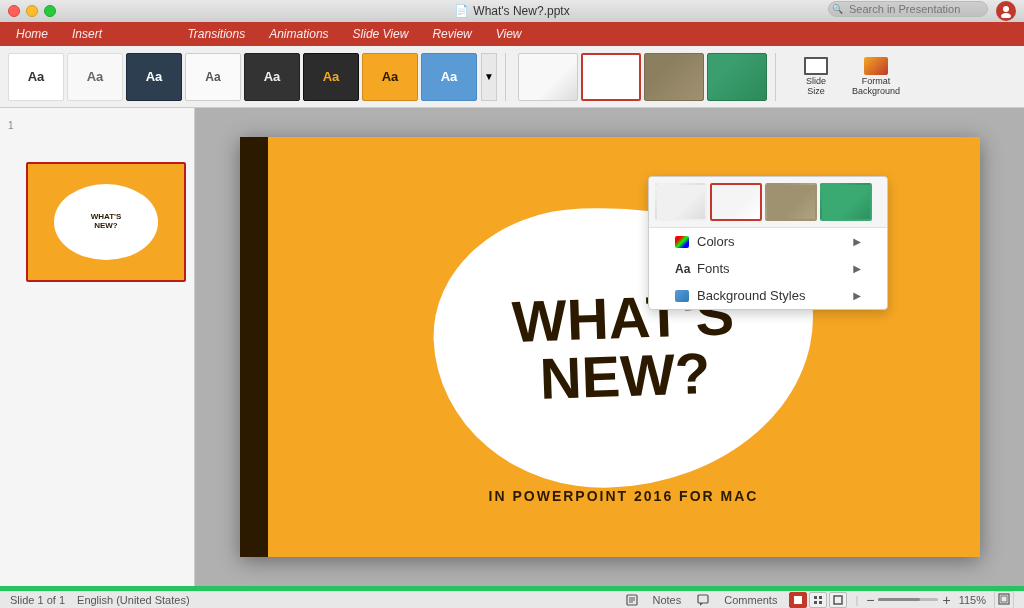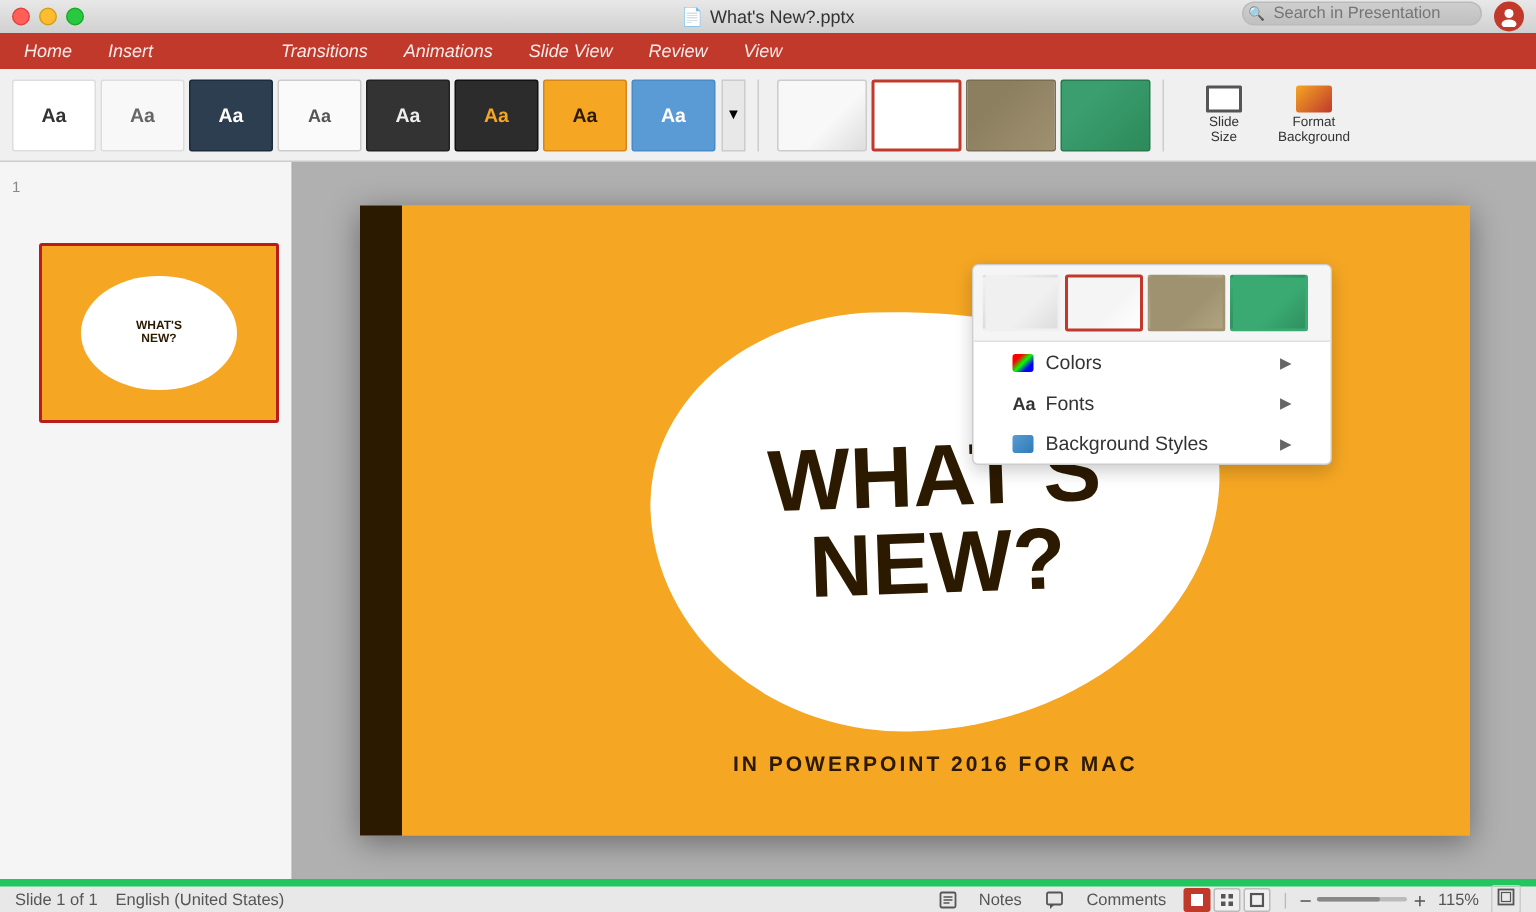--- a/index.html
+++ b/index.html
@@ -336,21 +336,21 @@
       font-weight: 900;
       color: #2c1a00;
       text-align: center;
       line-height: 1;
       font-family: Impact, 'Arial Black', sans-serif;
       text-transform: uppercase;
     }
 
     .slide-subtitle {
       position: absolute;
-      bottom: 40px;
+      bottom: 53px;
       width: 100%;
       text-align: center;
       font-size: 14px;
       font-weight: 700;
       color: #2c1a00;
       letter-spacing: 2px;
     }
 
     
     .dropdown-menu {

